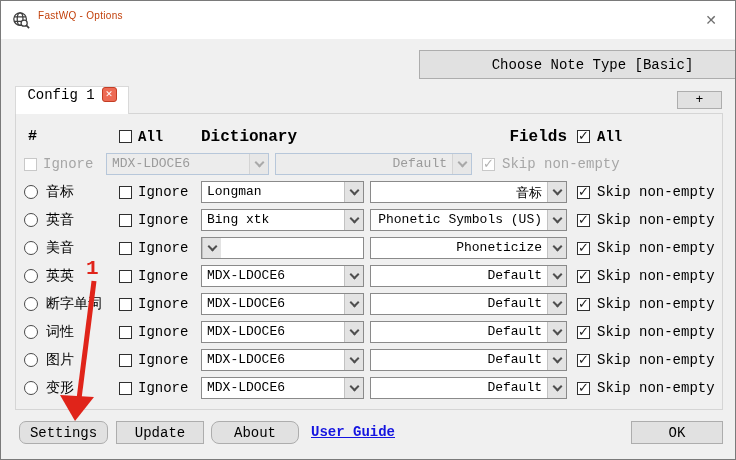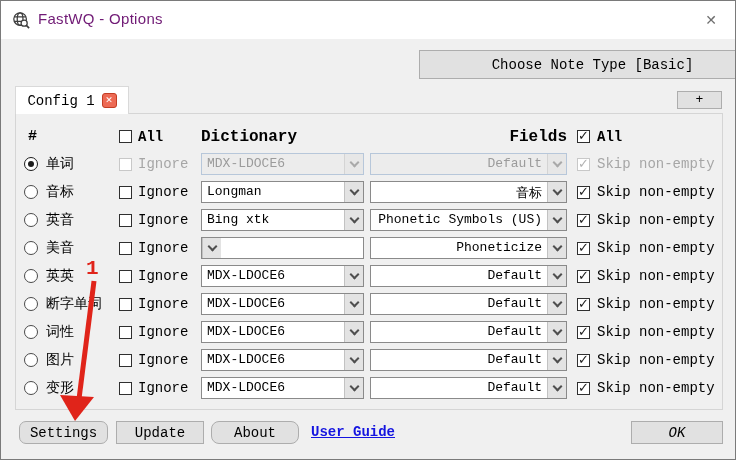--- a/index.html
+++ b/index.html
@@ -11,41 +11,41 @@
   .window{
     position:relative; width:736px; height:460px;
     background:#f0f0f0; border:1px solid #7a7a7a; overflow:hidden;
     font-family:var(--mono); color:#000;
   }
   
   .titlebar{ position:absolute; left:0; top:0; width:734px; height:38px; background:#ffffff; }
   .appicon{ position:absolute; left:11px; top:10px; width:18px; height:18px; }
   .apptitle{
     position:absolute; left:37px; top:9px;
-    font-family:var(--sans); font-size:15px; color:#701a75; letter-spacing:.3px;
+    font-family:var(--sans); font-size:10px; color:#c2410c; letter-spacing:.3px;
   }
   .closebtn{
     position:absolute; right:10px; top:6px; width:28px; height:26px;
     display:flex; align-items:center; justify-content:center;
     color:#6e6e6e; font-family:var(--sans); font-size:14px; cursor:default;
   }
   
   .btn{
     background:#e1e1e1; border:1px solid #adadad;
     font-family:var(--mono); font-size:14px; color:#000;
     display:flex; align-items:center; justify-content:center; white-space:nowrap;
   }
   .btn-dictfolder{ position:absolute; left:14px; top:49px; width:350px; height:29px;
     border:2px solid #0078d7; background:#e3e3e3; }
   .btn-notetype{ position:absolute; left:374px; top:49px; width:347px; height:29px;margin-left:44px; }
   
   .tab{
     position:absolute; left:14px; top:85px; width:114px; height:28px;
     background:#ffffff; border:1px solid #d9d9d9; border-bottom:none; z-index:2;
-    display:flex; align-items:center; justify-content:center; gap:7px;
+    display:flex; align-items:flex-start; justify-content:center; gap:7px;
     font-size:14px;
   }
   .tabclose{
     width:15px; height:15px; border-radius:3px;
     background:#ed6a54; border:1px solid #c33d24;
     color:#fff; font-size:9px; font-weight:bold; line-height:13px; text-align:center;
     font-family:var(--sans);
   }
   .plusbtn{
     position:absolute; left:676px; top:90px; width:45px; height:18px;
@@ -90,21 +90,21 @@
   .chev{ width:7px; height:7px; border-right:2px solid #4f4f4f; border-bottom:2px solid #4f4f4f; transform:rotate(45deg); margin-top:-4px; }
   .combo.disabled{ background:#ececec; border-color:#b7c7da; }
   .combo.disabled .ct{ color:#9b9b9b; }
   .combo.disabled .ca{ background:#e7e7e7; border-left-color:#d4d4d4; }
   .combo.disabled .chev{ border-color:#a9a9a9; }
   
   .fbtn{ position:absolute; top:420px; height:23px; font-size:14px; }
   .btn-settings{ left:18px; width:89px;border-radius:7px; }
   .btn-update{ left:115px; width:88px; }
   .btn-about{ left:210px; width:88px;border-radius:8px; }
-  .btn-ok{ left:630px; width:92px;font-style:italic; }
+  .btn-ok{ left:630px; width:92px; }
   .userguide{
     position:absolute; left:310px; top:423px;
     font-size:14px; font-weight:bold; color:#1414e0; text-decoration:underline; white-space:nowrap;
   }
   
   .ann-num{
     position:absolute; left:85px; top:256px; color:#e0241a;
     font-size:21px; font-weight:bold; z-index:5;
   }
   .ann-svg{ position:absolute; left:0; top:0; width:736px; height:460px; pointer-events:none; z-index:5; }
@@ -150,24 +150,20 @@
       <div class="sp1"></div>
       <div class="c4"><span>Fields</span></div>
       <div class="sp2"></div>
       <div class="c5">
         <span class="cb checked"></span>
         <span class="cbl">All</span>
       </div>
     </div>
 
     <div class="trow">
-      <div class="c1">
-        <span class="radio sel"></span>
-        <span class="rowname">单词</span>
-      </div>
       <div class="c2">
         <span class="cb disabled"></span>
         <span class="cbl gray">Ignore</span>
       </div>
       <div class="c3">
           <div class="combo disabled">
         <span class="ct">MDX-LDOCE6</span>
             <span class="ca">
               <span class="chev"></span>
             </span>

